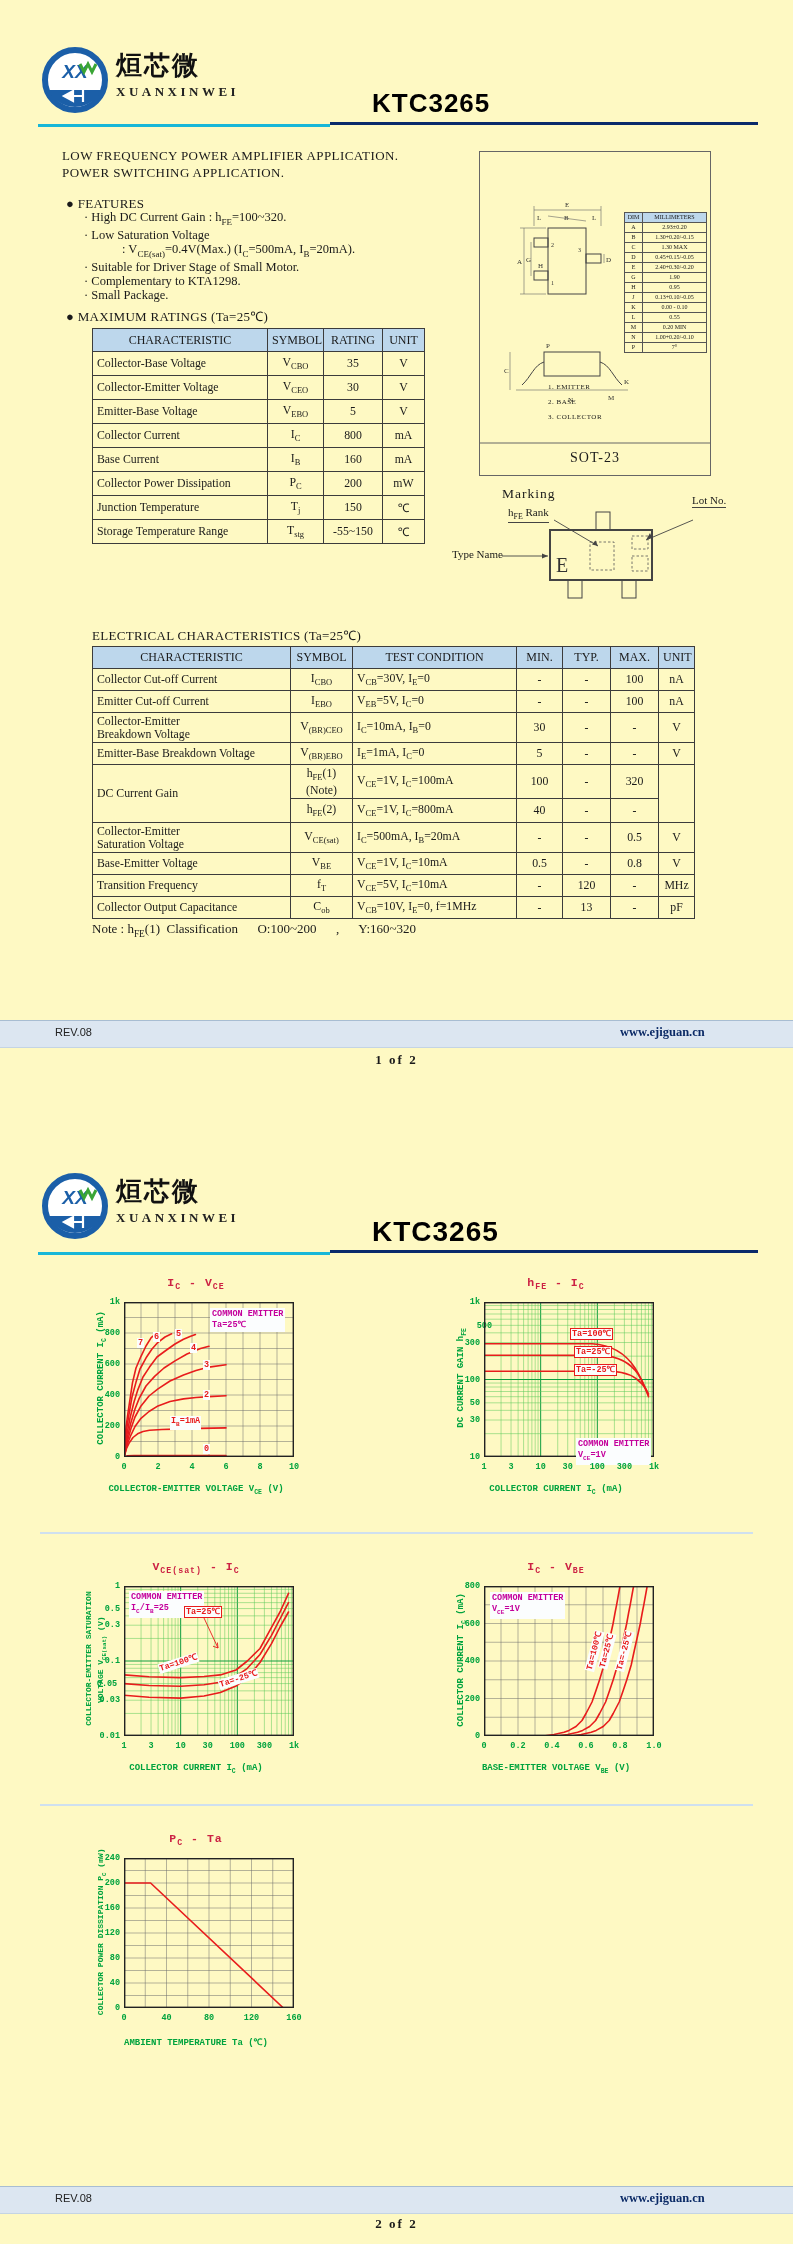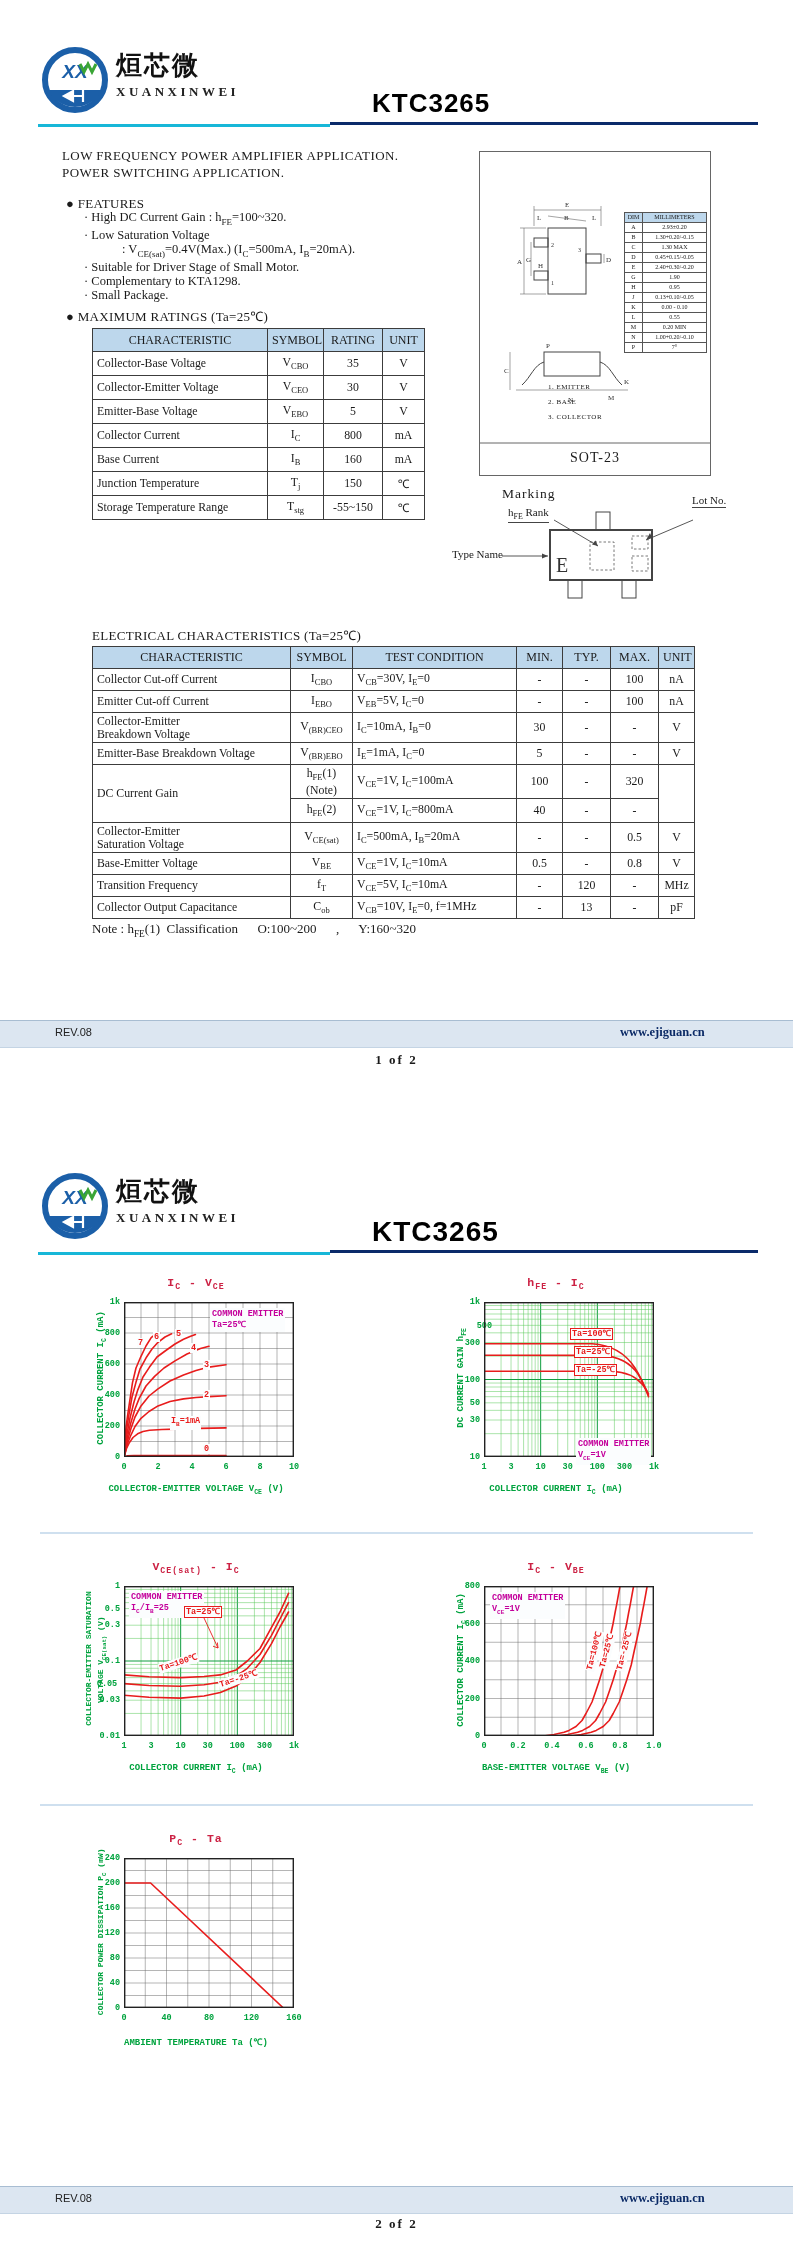--- a/index.html
+++ b/index.html
@@ -1,16 +1,16 @@
 <!DOCTYPE html>
 <html><head>
 <meta charset="utf-8">
 <style>
   html,body{margin:0;padding:0;background:#e9eef3;}
-  .sheet{position:relative;width:793px;height:2244px;background:#ffffff;font-family:"Liberation Serif",serif;color:#1a1a1a;overflow:hidden;}
+  .sheet{position:relative;width:793px;height:2244px;background:#fef9c3;font-family:"Liberation Serif",serif;color:#1a1a1a;overflow:hidden;}
   .abs{position:absolute;}
   
   .brandcn{font-weight:bold;font-size:26px;letter-spacing:2px;color:#111;}
   .branden{font-size:13px;font-weight:bold;letter-spacing:3.5px;color:#222;}
   .pn{font-family:"Liberation Sans",sans-serif;font-weight:bold;font-size:26px;color:#000;letter-spacing:1px;}
   .rule-c{background:#17b7d8;height:3px;}
   .rule-n{background:#0a2a6a;height:3px;}
   
   .apps{font-size:13px;line-height:16.5px;letter-spacing:.4px;}
   .feat{font-size:12.5px;line-height:13.8px;}
@@ -130,20 +130,26 @@
             <td>Collector Current</td>
             <td class="cc">I<sub>C</sub></td>
             <td class="cc">800</td>
             <td class="cc">mA</td>
           </tr>
       <tr style="height:24px">
             <td>Base Current</td>
             <td class="cc">I<sub>B</sub></td>
             <td class="cc">160</td>
             <td class="cc">mA</td>
+          </tr>
+      <tr style="height:24px">
+            <td>Collector Power Dissipation</td>
+            <td class="cc">P<sub>C</sub></td>
+            <td class="cc">200</td>
+            <td class="cc">mW</td>
           </tr>
       <tr style="height:24px">
             <td>Junction Temperature</td>
             <td class="cc">T<sub>j</sub></td>
             <td class="cc">150</td>
             <td class="cc">℃</td>
           </tr>
       <tr style="height:24px">
             <td>Storage Temperature Range</td>
             <td class="cc">T<sub>stg</sub></td>

